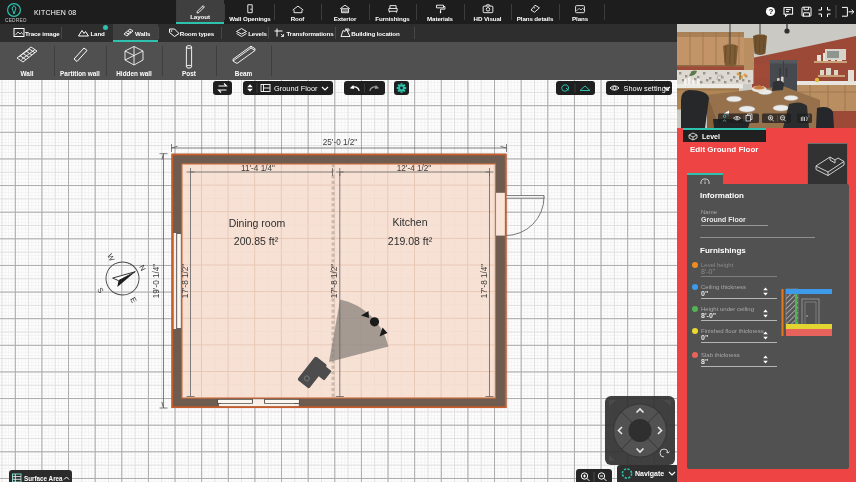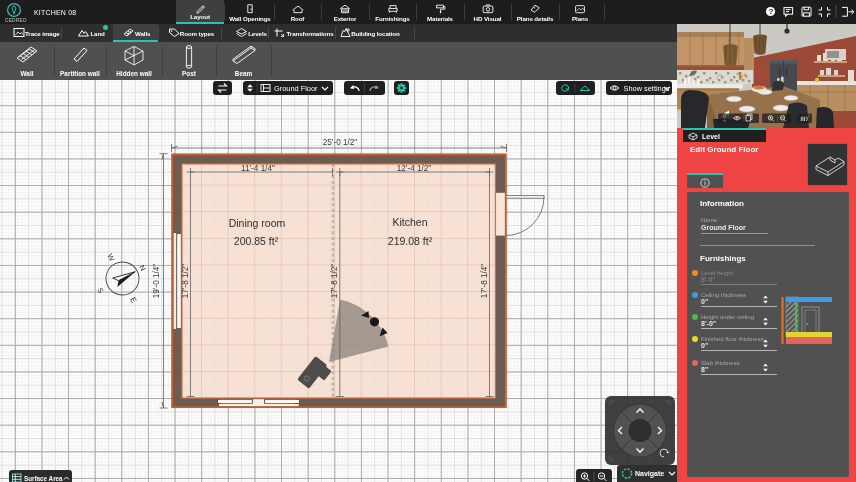--- a/index.html
+++ b/index.html
@@ -34,21 +34,21 @@
     linear-gradient(to bottom, #f3f3f3 1px, transparent 1px);
   background-size: 26.64px 26.64px, 26.64px 26.64px, 13.32px 13.32px, 13.32px 13.32px, 3.33px 3.33px, 3.33px 3.33px;
   background-position: 14.8px 0, 0 -54.7px, 14.8px 0, 0 -54.7px, 1.5px 0, 0 -1.2px;
 }
 .toolbtn { position:absolute; background:#1f1f1f; border-radius:3px; color:#fff; }
 #panel { position:absolute; left:677px; top:24px; width:179px; height:464px; background:#ef4444; }
 #leveltab { position:absolute; left:6px; top:104px; width:83px; height:14px; background:#202020; border-top:2px solid #2cc2ae; }
 #edithdr { position:absolute; left:13px; top:121px; color:#fff; font-size:8px; font-weight:bold; }
 #slabbox { position:absolute; left:130px; top:119px; width:41px; height:43px; border:1px solid #6f6f6f; background:#323232; }
 #infotab { position:absolute; left:10px; top:149px; width:36px; height:15px; background:#515151; border-top:2px solid #2cc2ae; }
-#pcontent { position:absolute; left:10px; top:168px; width:162px; height:285px; background:#515151; border-radius:0 2px 2px 2px; }
+#pcontent { position:absolute; left:10px; top:160px; width:162px; height:285px; background:#515151; border-radius:0 2px 2px 2px; }
 .phead { color:#fff; font-size:8px; font-weight:bold; }
 .plabel { color:#a8a8a8; font-size:6px; }
 .pvalue { color:#e8e8e8; font-size:7px; font-weight:bold; }
 .dot { position:absolute; width:6px; height:6px; border-radius:50%; }
 .fline { position:absolute; height:1px; background:#8a8a8a; }
 .spin { position:absolute; }
 </style>
 </head>
 <body>
 <div id="app">

